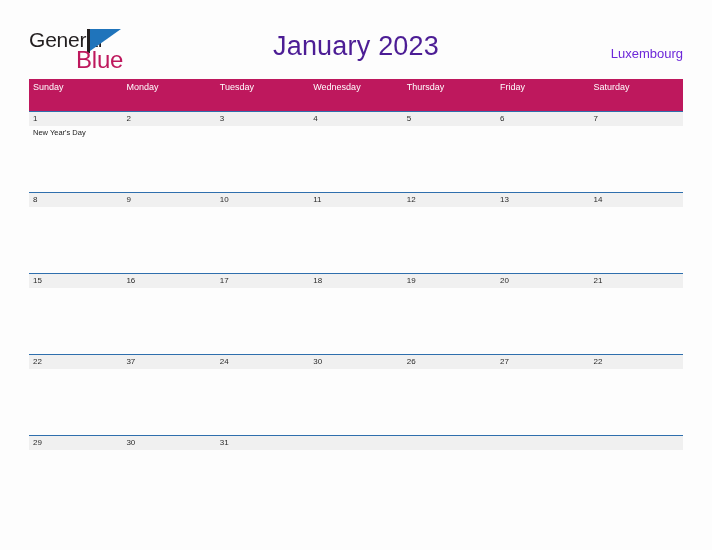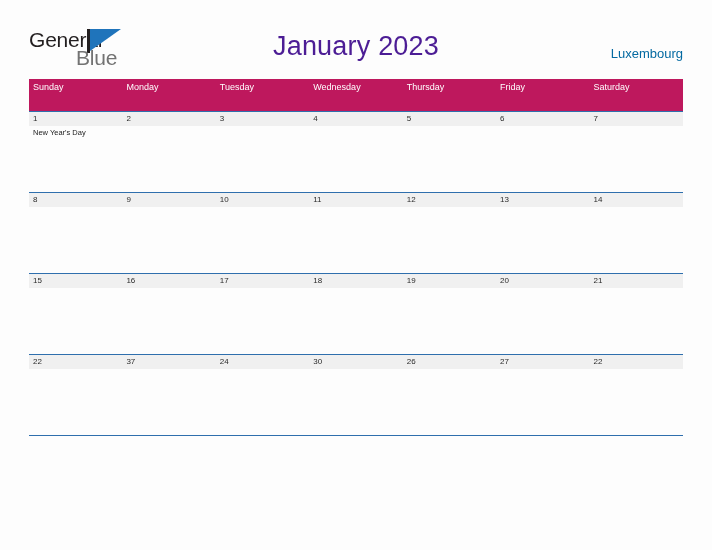--- a/index.html
+++ b/index.html
@@ -38,22 +38,22 @@
     font-size: 21px;
     color: #231f20;
     letter-spacing: -0.2px;
     font-family: "Liberation Sans", sans-serif;
     white-space: nowrap;
   }
   .logo-blue {
     position: absolute;
     left: 47px;
     top: 18px;
-    font-size: 21px;
-    color: #737373;
+    font-size: 24px;
+    color: #be185d;
     letter-spacing: -0.2px;
     font-family: "Liberation Sans", sans-serif;
     white-space: nowrap;
   }
   .logo-mark {
     position: absolute;
     left: 58px;
     top: 1px;
     width: 36px;
     height: 24px;
@@ -88,21 +88,21 @@
     font-weight: normal;
     margin: 0;
     letter-spacing: 0.2px;
   }
 
   .region-label {
     position: absolute;
     right: 29px;
     top: 46px;
     font-size: 13px;
-    color: #0369a1;
+    color: #6d28d9;
     font-family: "Liberation Sans", sans-serif;
     white-space: nowrap;
   }
 
   
   .calendar {
     position: absolute;
     left: 29px;
     top: 79px;
     width: 654px;
@@ -332,20 +332,29 @@
       <div class="event-cell">
           <div class="event-text"></div>
         </div>
       <div class="event-cell">
           <div class="event-text"></div>
         </div>
     </div>
   </div>
 
   <div class="week-row">
+    <div class="week-band">
+      <div class="daynum-cell">29</div>
+      <div class="daynum-cell">30</div>
+      <div class="daynum-cell">31</div>
+      <div class="daynum-cell"></div>
+      <div class="daynum-cell"></div>
+      <div class="daynum-cell"></div>
+      <div class="daynum-cell"></div>
+    </div>
     <div class="week-body">
       <div class="event-cell">
           <div class="event-text"></div>
         </div>
       <div class="event-cell">
           <div class="event-text"></div>
         </div>
       <div class="event-cell">
           <div class="event-text"></div>
         </div>

